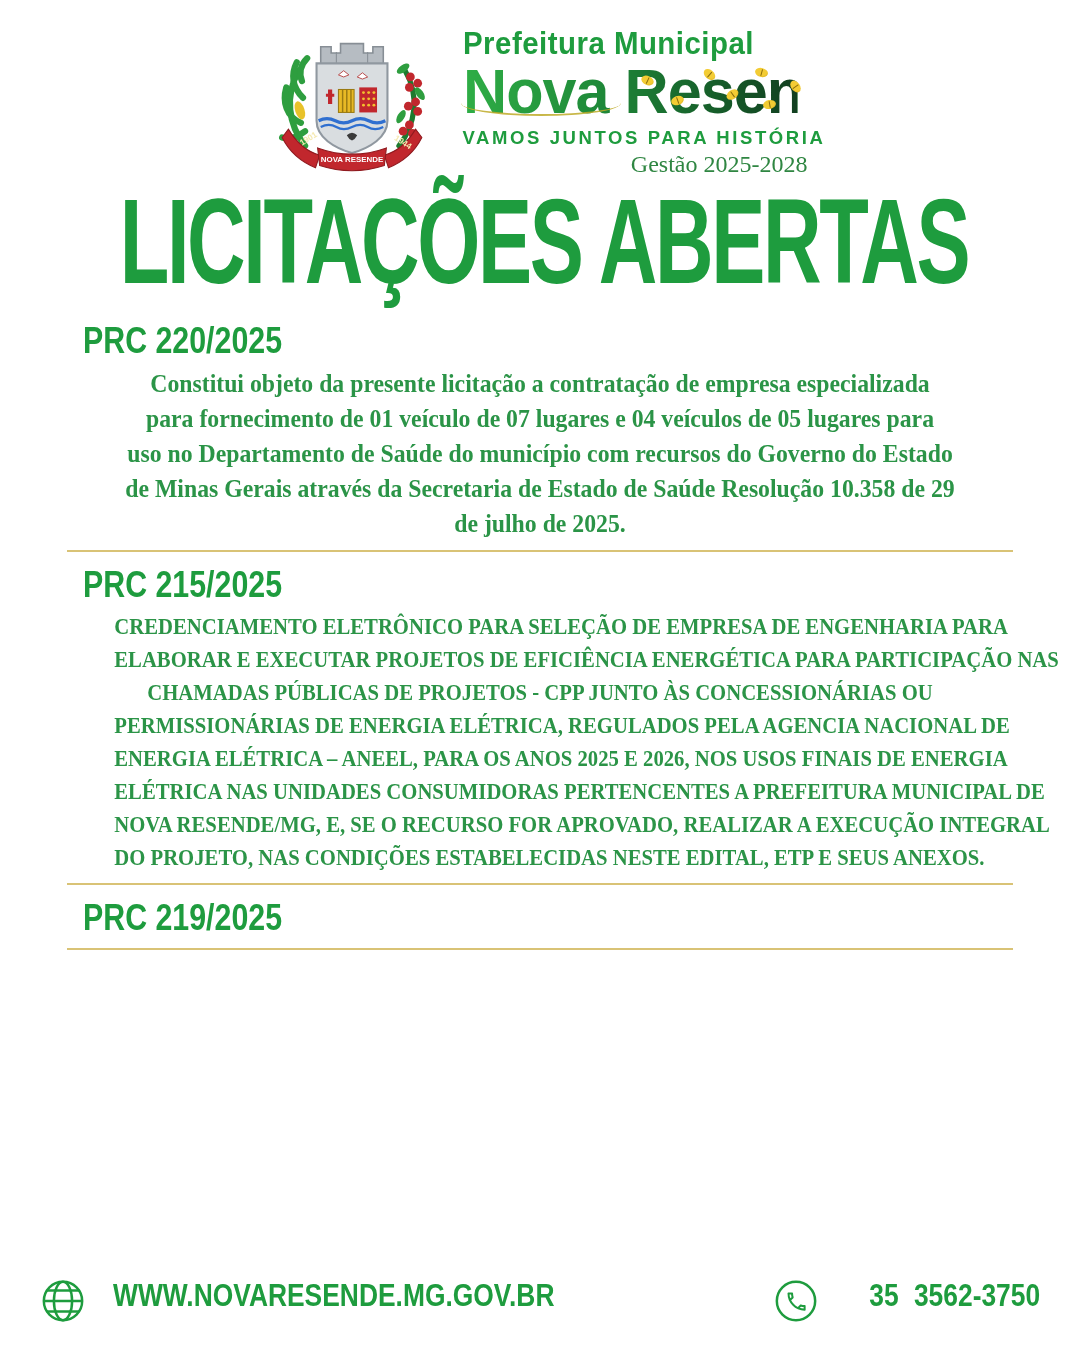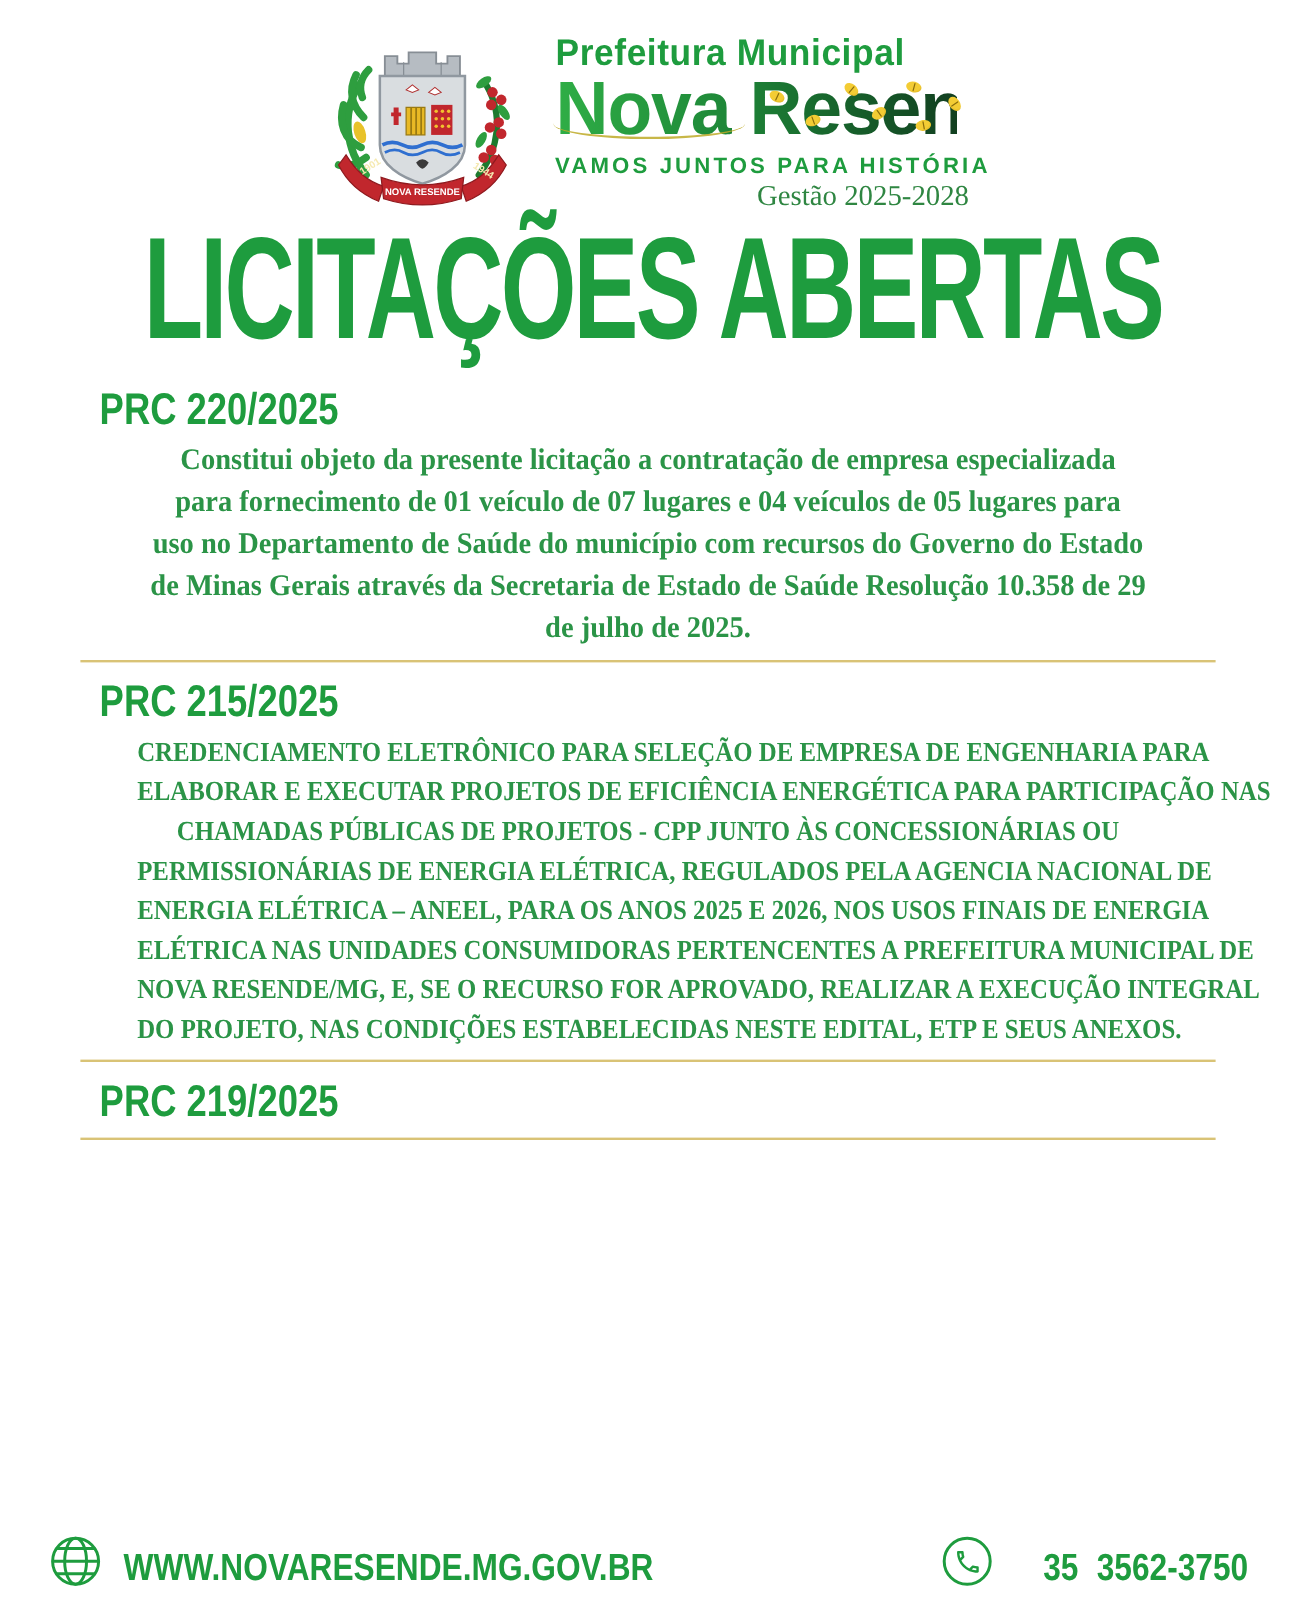--- a/index.html
+++ b/index.html
@@ -101,21 +101,21 @@
     border:none;border-top:2px solid var(--divider-gold);
     margin-top:9px;
   }
 
   
   .footer{
     margin-top:auto;
     padding:0 40px 26px 40px;
     display:flex;align-items:center;justify-content:space-between;
   }
-  .f-group{display:flex;align-items:flex-end;gap:17px;}
+  .f-group{display:flex;align-items:flex-start;gap:27px;}
   .f-icon{width:46px;height:46px;flex:0 0 auto;}
   .f-text{
     font-weight:800;font-size:30px;color:var(--primary-green);
     transform:scale(.88,1.05);transform-origin:left;white-space:nowrap;
     letter-spacing:0px;
   }
   .f-phone{word-spacing:9px;transform-origin:right;}
 </style>
 </head>
 <body>

